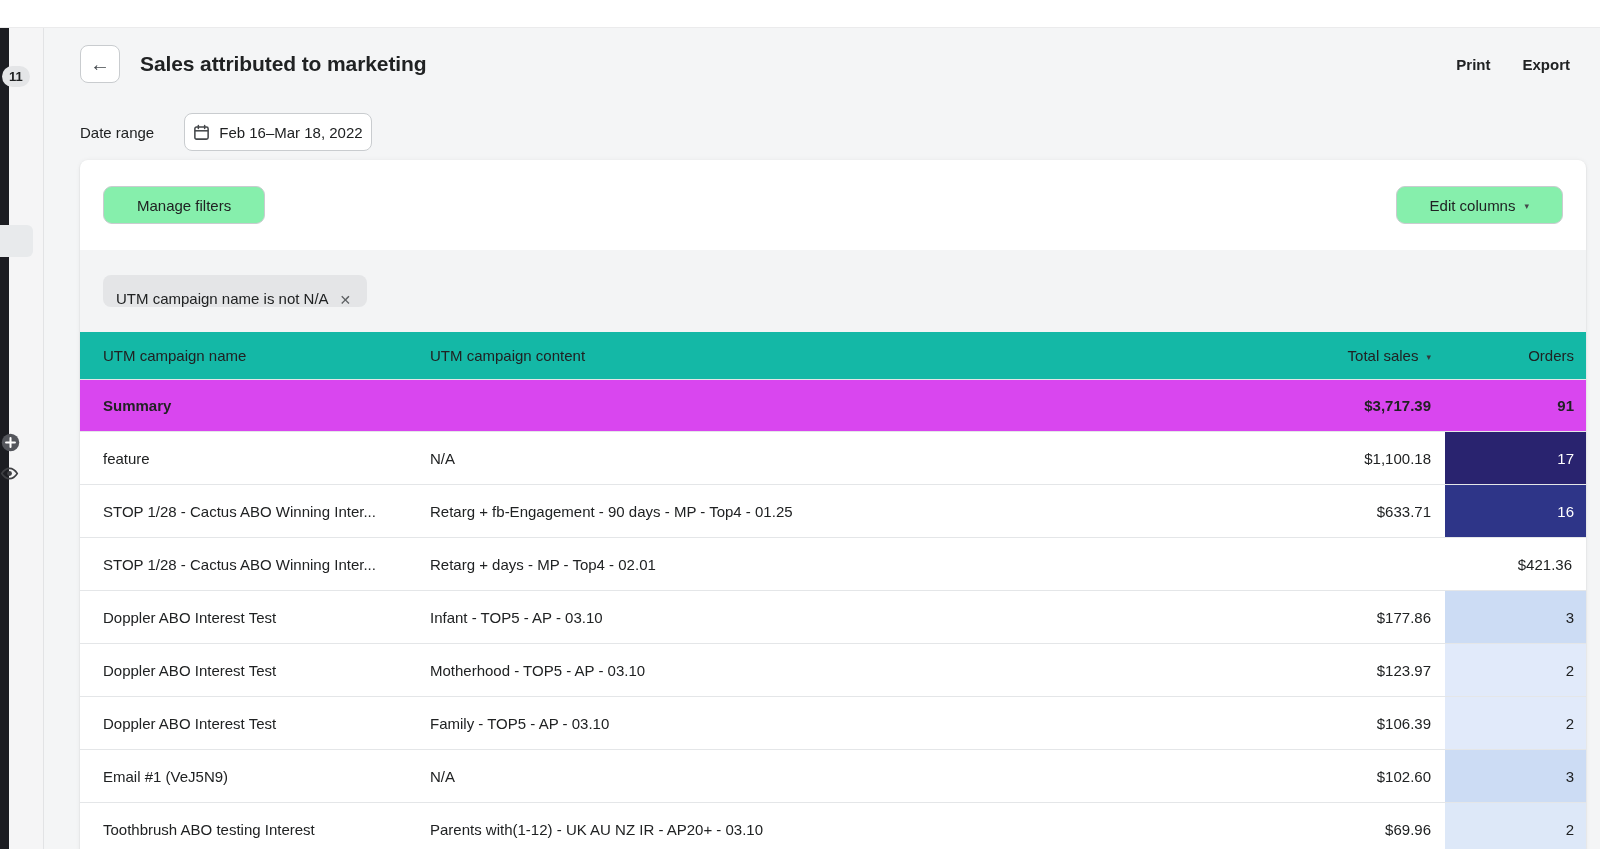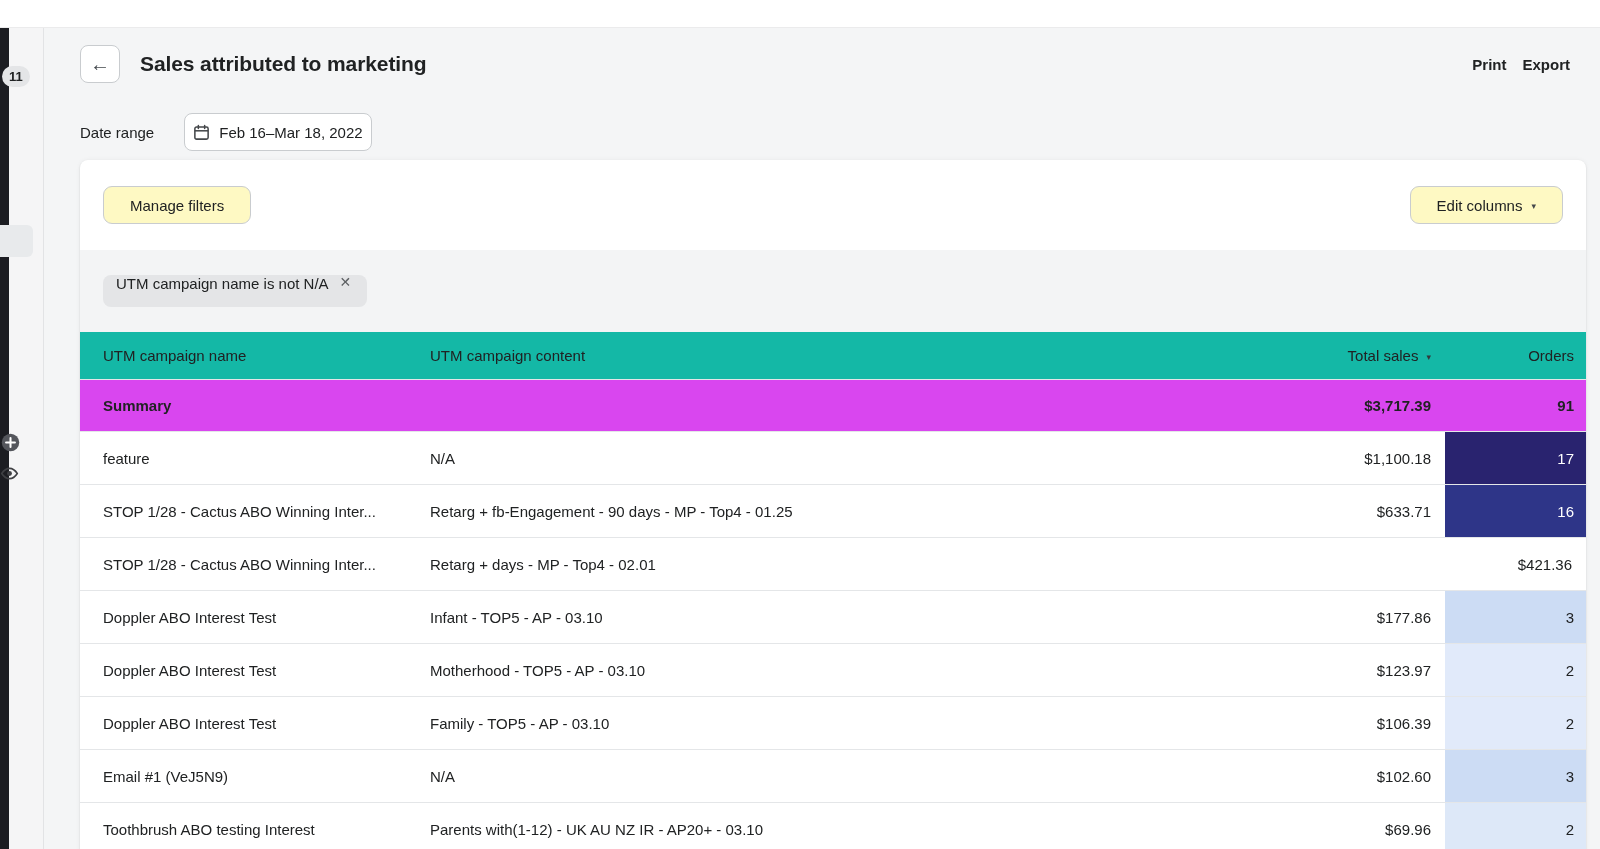--- a/index.html
+++ b/index.html
@@ -21,39 +21,39 @@
   .edge-icon svg { width:100%; height:100%; display:block; }
   #plus-ic { left:1px; top:433px; }
   #eye-ic { left:0px; top:464px; }
 
   
   .main { position:absolute; left:44px; top:28px; width:1556px; height:821px; }
   .page-header { position:absolute; left:36px; top:6px; right:14px; height:60px; display:flex; align-items:center; }
   .back-btn { width:40px; height:38px; background:#fff; border:1px solid #c9cccf; border-radius:8px;
     display:flex; align-items:center; justify-content:center; font-size:20px; color:#42474c; cursor:pointer; }
   .page-title { font-size:21px; font-weight:700; margin-left:20px; letter-spacing:-0.1px; }
-  .header-actions { margin-left:auto; display:flex; gap:16px; padding-right:16px; }
+  .header-actions { margin-left:auto; display:flex; gap:32px; padding-right:16px; }
   .txt-btn { font-size:15px; font-weight:600; color:#202223; background:none; border:none; cursor:pointer; font-family:inherit; }
 
   .daterow { position:absolute; left:36px; top:71px; height:66px; display:flex; align-items:center; }
   .date-label { font-size:15px; color:#202223; }
   .date-btn { margin-left:30px; height:38px; background:#fff; border:1px solid #c9cccf; border-radius:8px;
     display:flex; align-items:center; gap:9px; padding:0 8px; font-size:15px; color:#202223; cursor:pointer; font-family:inherit; }
   .date-btn svg { width:17px; height:17px; }
 
   
   .card { position:absolute; left:36px; top:132px; width:1506px; height:760px; background:#fff;
     border-radius:8px 8px 0 0; box-shadow:0 0 5px rgba(23,24,24,.05), 0 1px 2px rgba(0,0,0,.12); }
   .card-toolbar { height:90px; display:flex; align-items:center; padding:0 23px; }
-  .btn { height:38px; background:#fef9c3; border:1px solid #c9cccf; border-radius:9px; padding:0 26px;
+  .btn { height:38px; background:#86efac; border:1px solid #c9cccf; border-radius:9px; padding:0 33px;
     font-size:15px; color:#202223; cursor:pointer; font-family:inherit; display:flex; align-items:center; gap:9px; }
   .btn .caret { font-size:9px; color:#45484b; transform:translateY(1px); }
   .spacer { flex:1; }
   .filterband { height:82px; background:#f3f4f5; display:flex; align-items:center; padding:0 23px; }
-  .chip { background:#e4e5e7; border-radius:8px; height:32px; display:flex; align-items:flex-start; gap:11px;
+  .chip { background:#e4e5e7; border-radius:8px; height:32px; display:flex; align-items:flex-end; gap:11px;
     padding:0 16px 0 13px; font-size:15px; color:#202223; }
   .chip .x { font-size:14px; color:#5c5f62; cursor:pointer; line-height:1; }
 
   
   .tbl { width:100%; }
   .trow { display:flex; align-items:stretch; border-bottom:1px solid #e4e6e8; }
   .cell { display:flex; align-items:center; font-size:15px; }
   .c1 { width:350px; padding-left:23px; }
   .c2 { flex:1; }
   .c3 { width:200px; justify-content:flex-end; text-align:right; margin-right:14px; }

